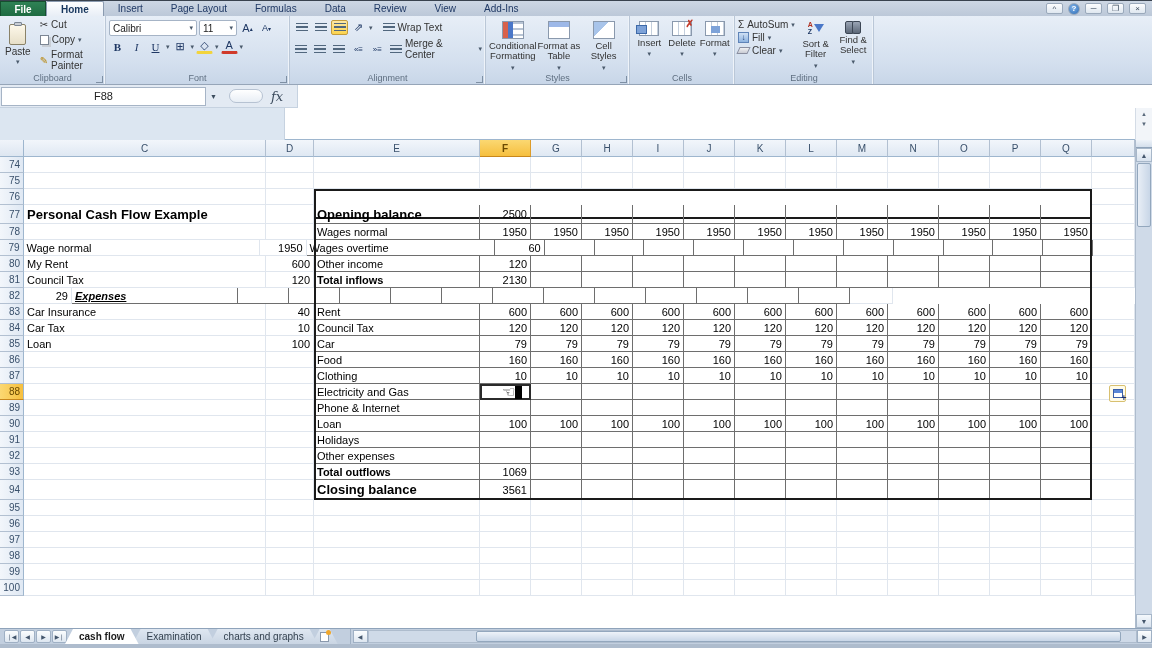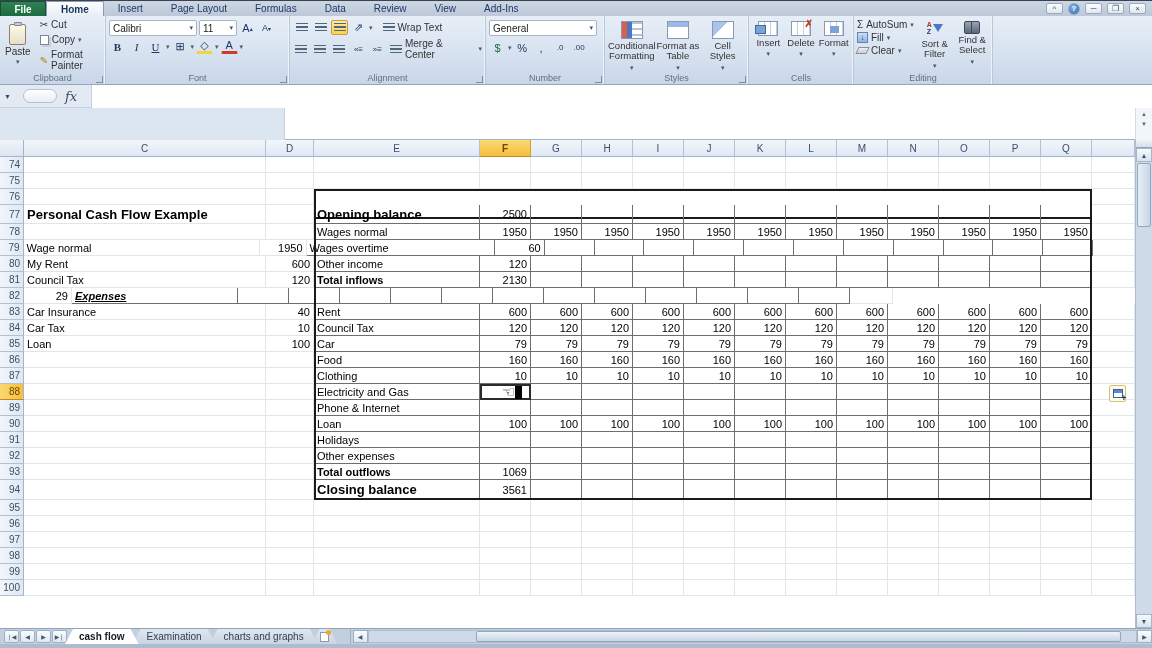--- a/index.html
+++ b/index.html
@@ -329,36 +329,20 @@
         <span class="albl" style="margin-left:2px;">
             <span class="lines"></span>
             <span>Merge &amp; Center</span>
             <span class="arrow">▾</span>
           </span>
       </div>
       <div class="glab"><span>Alignment</span></div>
       <span class="launch"></span>
     </div>
 
-    <div class="rgroup g-num">
-      <div class="combo" style="width:108px;">
-          <span>General</span>
-          <span class="arrow">▾</span>
-        </div>
-      <div class="frow">
-        <span class="sq" style="color:#1e6b41;">$</span>
-          <span class="arrow">▾</span>
-        <span class="sq">%</span>
-        <span class="sq">,</span>
-        <span class="sq" style="font-size:8px;">.0</span>
-        <span class="sq" style="font-size:8px;">.00</span>
-      </div>
-      <div class="glab"><span>Number</span></div>
-      <span class="launch"></span>
-    </div>
 
     <div class="rgroup g-styles">
       <div class="bigbtn">
         <span class="ic-cf"></span>
         <span>Conditional Formatting</span>
           <span class="arrow">▾</span>
       </div>
       <div class="bigbtn">
         <span class="ic-ft"></span>
         <span>Format as Table</span>
@@ -423,20 +407,21 @@
         <span class="ic-find"></span>
         <span>Find &amp; Select</span>
           <span class="arrow">▾</span>
       </div>
       <div class="glab"><span>Editing</span></div>
     </div>
 
   </div>
 
   <div class="fbar">
+    <div class="namebox">F88</div>
     <div class="nbarrow">▼</div>
     <div class="pill"></div>
     <div class="fx">fx</div>
     <div class="finput"></div>
   </div>
   <div class="fband">
     <div class="fband-left"></div>
     <div class="fscroll">
       <span>▲</span>
       <span>▼</span>

